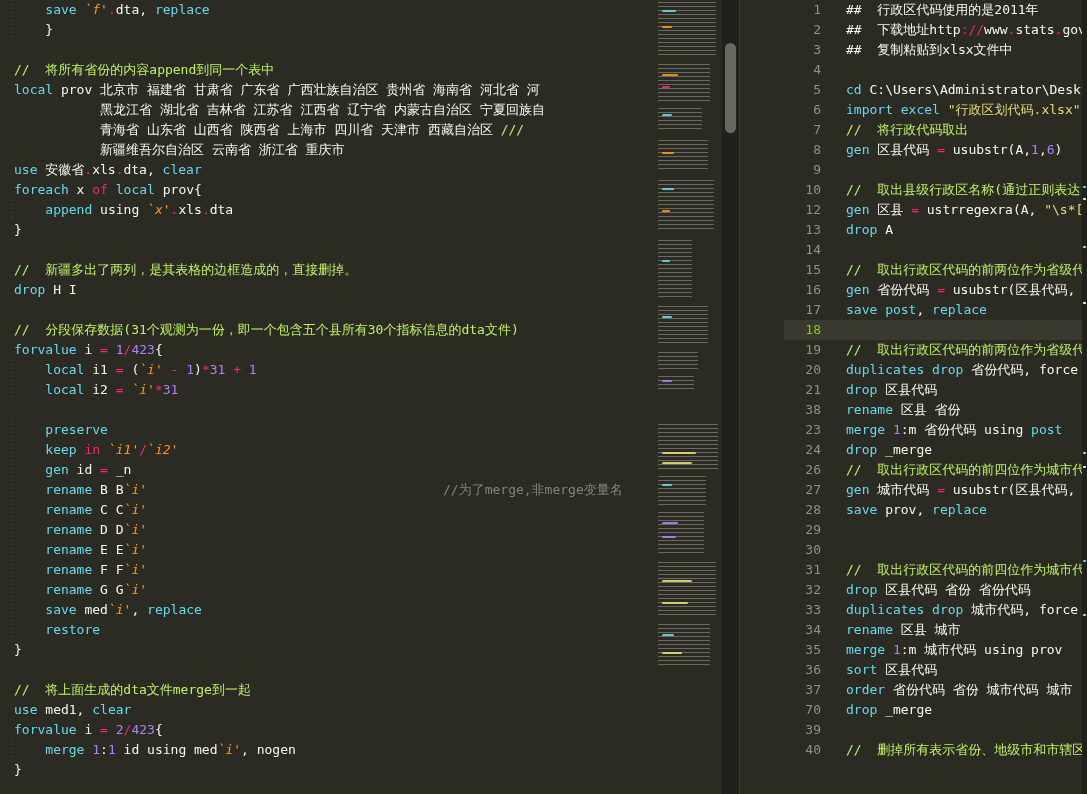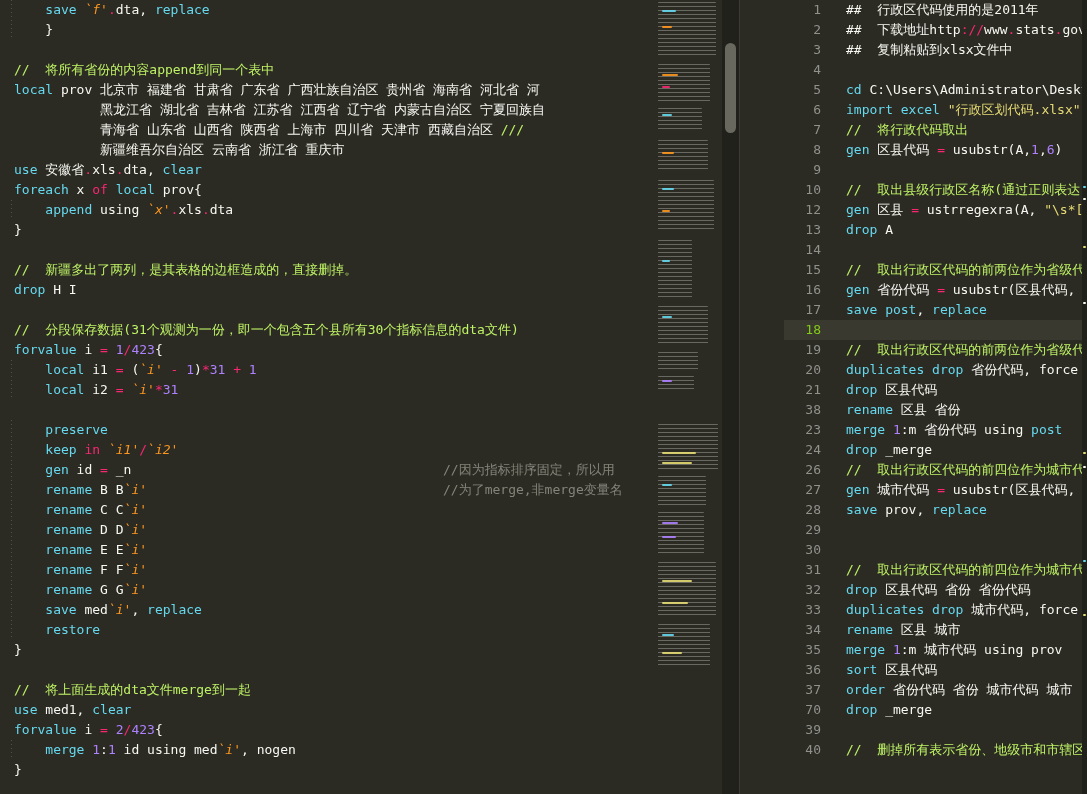--- a/index.html
+++ b/index.html
@@ -68,21 +68,21 @@
         <div class="cl"><span class="tk-c">//  新疆多出了两列，是其表格的边框造成的，直接删掉。</span></div>
         <div class="cl"><span class="tk-k">drop</span><span class="tk-w"> H I</span></div>
         <div class="cl"></div>
         <div class="cl"><span class="tk-c">//  分段保存数据(31个观测为一份，即一个包含五个县所有30个指标信息的dta文件)</span></div>
         <div class="cl"><span class="tk-k">forvalue</span><span class="tk-w"> i </span><span class="tk-p">=</span><span class="tk-w"> </span><span class="tk-n">1</span><span class="tk-p">/</span><span class="tk-n">423</span><span class="tk-w">{</span></div>
         <div class="cl"><span class="tk-w">    </span><span class="tk-k">local</span><span class="tk-w"> i1 </span><span class="tk-p">=</span><span class="tk-w"> (</span><span class="tk-m">`i'</span><span class="tk-w"> </span><span class="tk-p">-</span><span class="tk-w"> </span><span class="tk-n">1</span><span class="tk-w">)</span><span class="tk-p">*</span><span class="tk-n">31</span><span class="tk-w"> </span><span class="tk-p">+</span><span class="tk-w"> </span><span class="tk-n">1</span></div>
         <div class="cl"><span class="tk-w">    </span><span class="tk-k">local</span><span class="tk-w"> i2 </span><span class="tk-p">=</span><span class="tk-w"> </span><span class="tk-m">`i'</span><span class="tk-p">*</span><span class="tk-n">31</span></div>
         <div class="cl"></div>
         <div class="cl"><span class="tk-w">    </span><span class="tk-k">preserve</span></div>
         <div class="cl"><span class="tk-w">    </span><span class="tk-k">keep</span><span class="tk-w"> </span><span class="tk-p">in</span><span class="tk-w"> </span><span class="tk-m">`i1'</span><span class="tk-p">/</span><span class="tk-m">`i2'</span></div>
-        <div class="cl"><span class="tk-w">    </span><span class="tk-k">gen</span><span class="tk-w"> id </span><span class="tk-p">=</span><span class="tk-w"> _n</span><span class="rcomment">//因为指标排序固定，所以用</span></div>
+        <div class="cl"><span class="tk-w">    </span><span class="tk-k">gen</span><span class="tk-w"> id </span><span class="tk-p">=</span><span class="tk-w"> _n</span></div>
         <div class="cl"><span class="tk-w">    </span><span class="tk-k">rename</span><span class="tk-w"> B B</span><span class="tk-m">`i'</span><span class="rcomment">//为了merge,非merge变量名</span></div>
         <div class="cl"><span class="tk-w">    </span><span class="tk-k">rename</span><span class="tk-w"> C C</span><span class="tk-m">`i'</span></div>
         <div class="cl"><span class="tk-w">    </span><span class="tk-k">rename</span><span class="tk-w"> D D</span><span class="tk-m">`i'</span></div>
         <div class="cl"><span class="tk-w">    </span><span class="tk-k">rename</span><span class="tk-w"> E E</span><span class="tk-m">`i'</span></div>
         <div class="cl"><span class="tk-w">    </span><span class="tk-k">rename</span><span class="tk-w"> F F</span><span class="tk-m">`i'</span></div>
         <div class="cl"><span class="tk-w">    </span><span class="tk-k">rename</span><span class="tk-w"> G G</span><span class="tk-m">`i'</span></div>
         <div class="cl"><span class="tk-w">    </span><span class="tk-k">save</span><span class="tk-w"> med</span><span class="tk-m">`i'</span><span class="tk-w">, </span><span class="tk-k">replace</span></div>
         <div class="cl"><span class="tk-w">    </span><span class="tk-k">restore</span></div>
         <div class="cl"><span class="tk-w">}</span></div>
         <div class="cl"></div>

